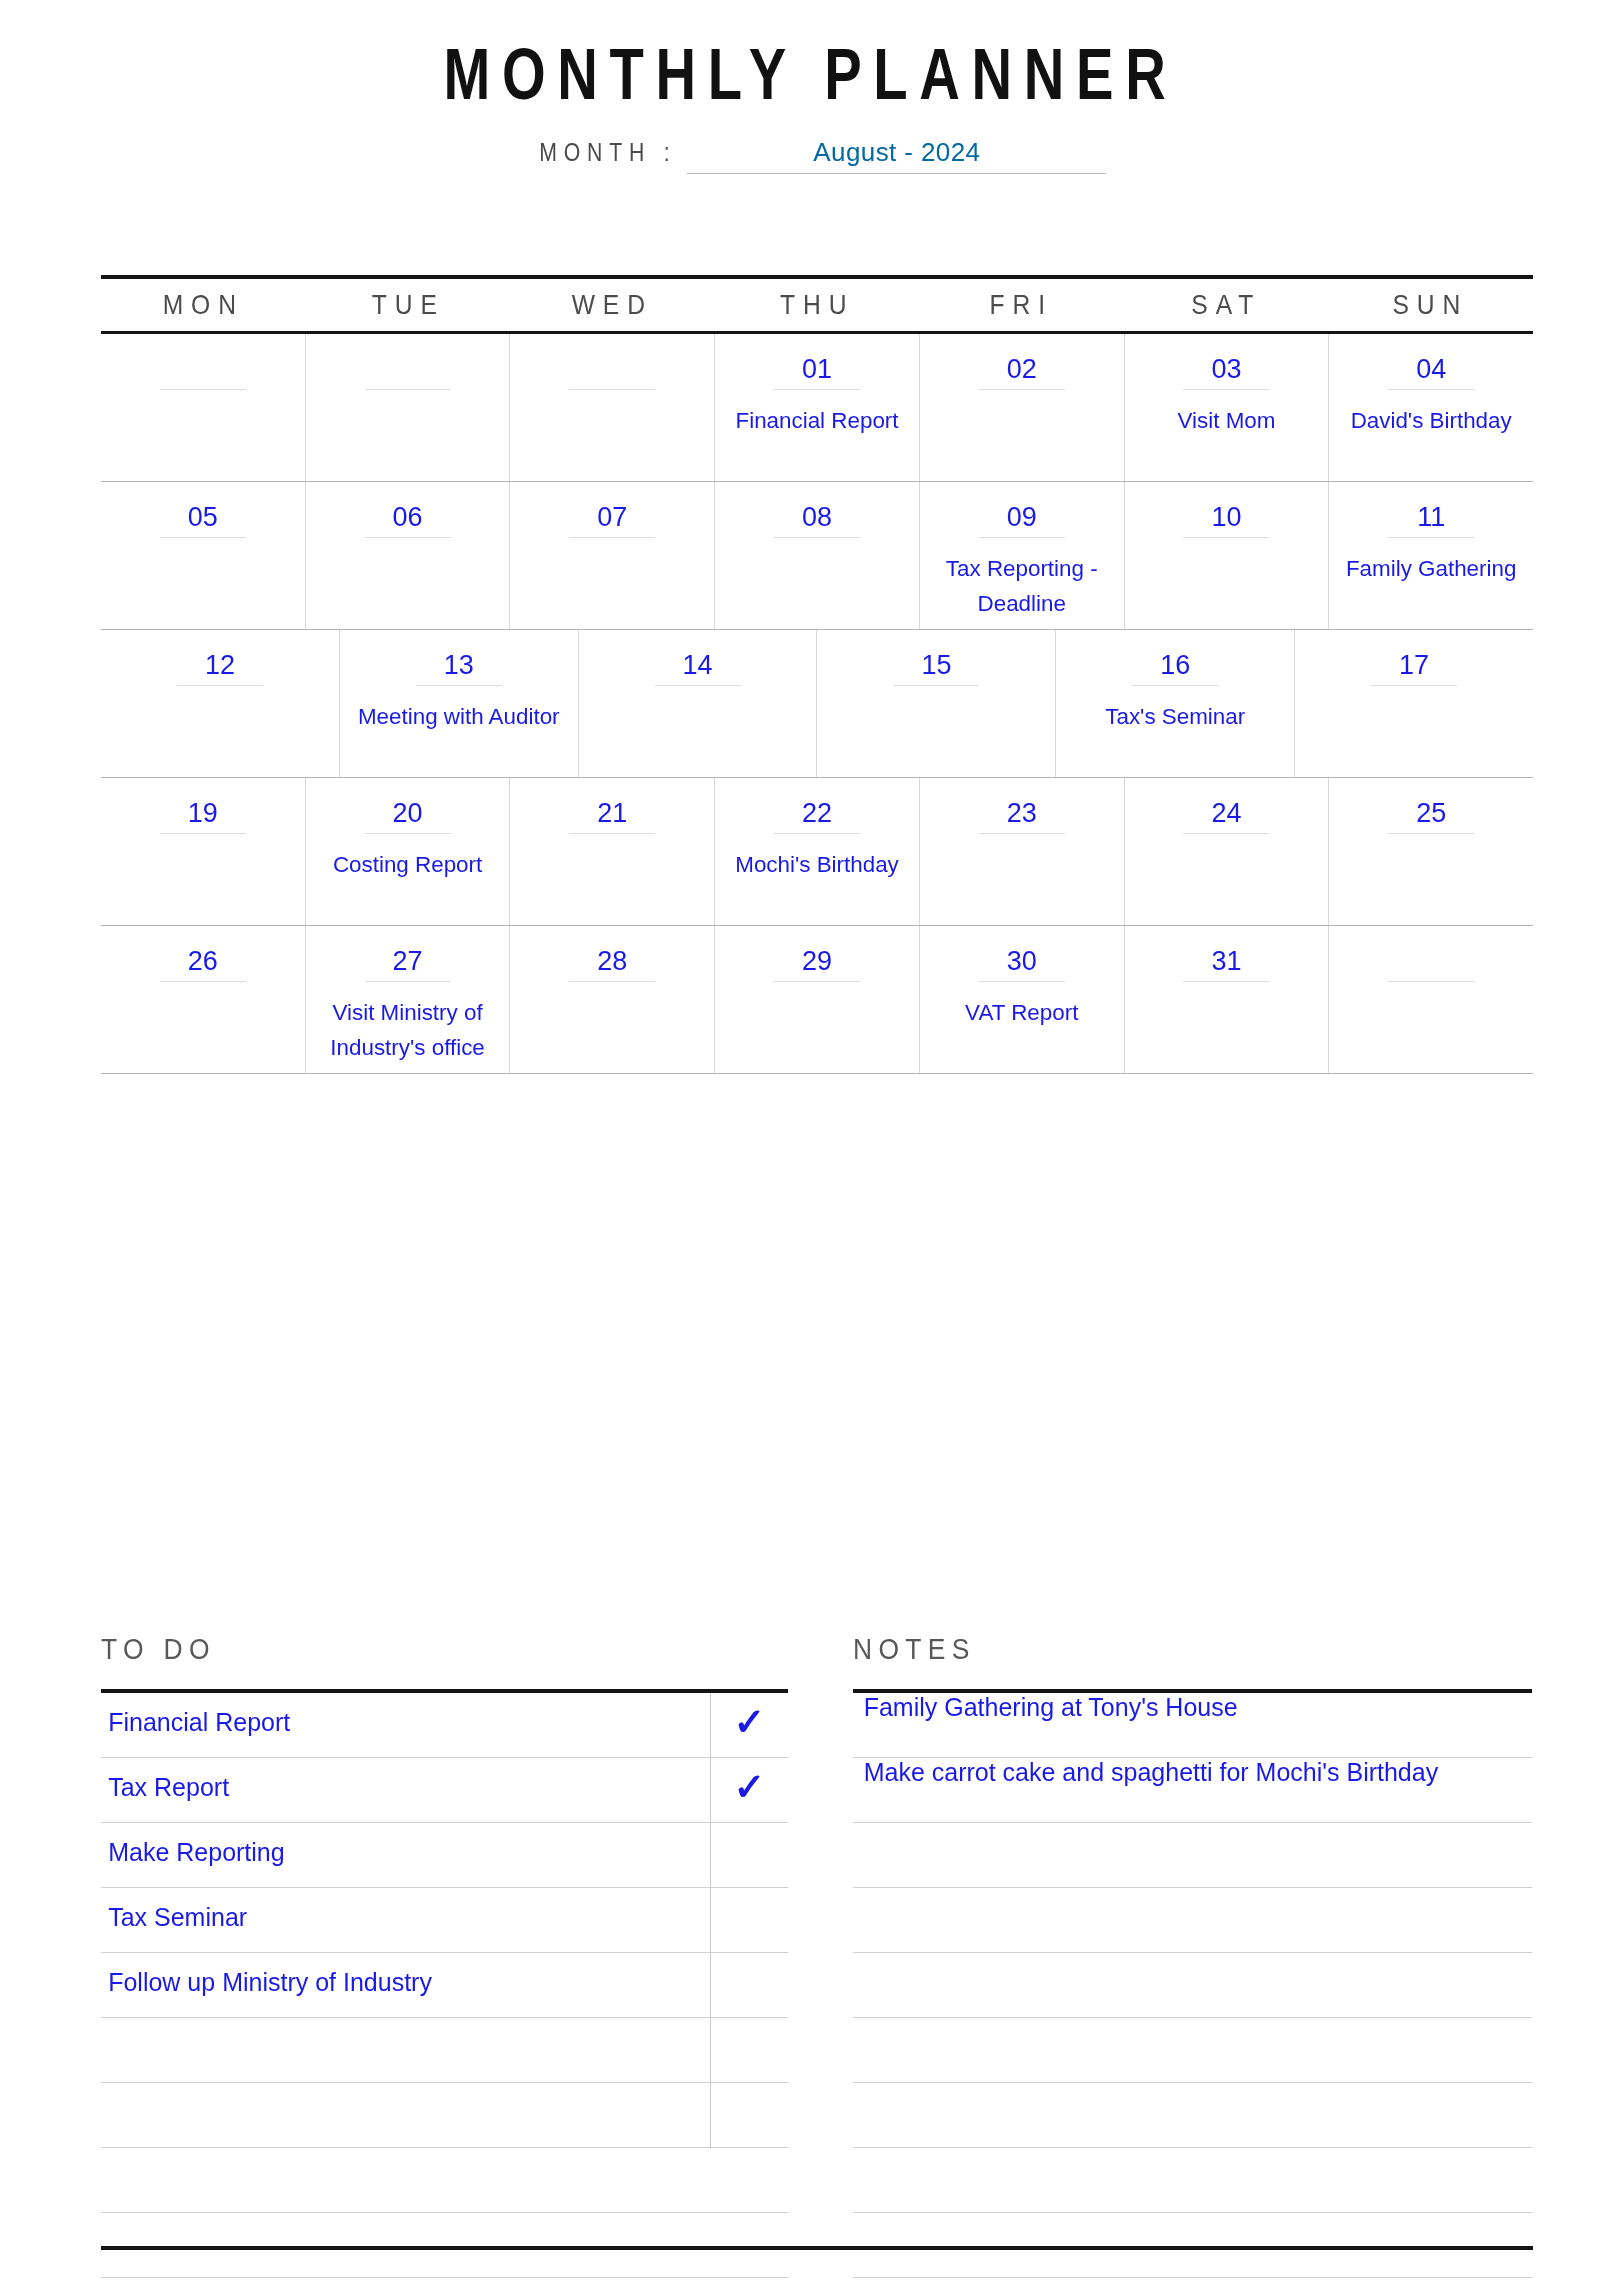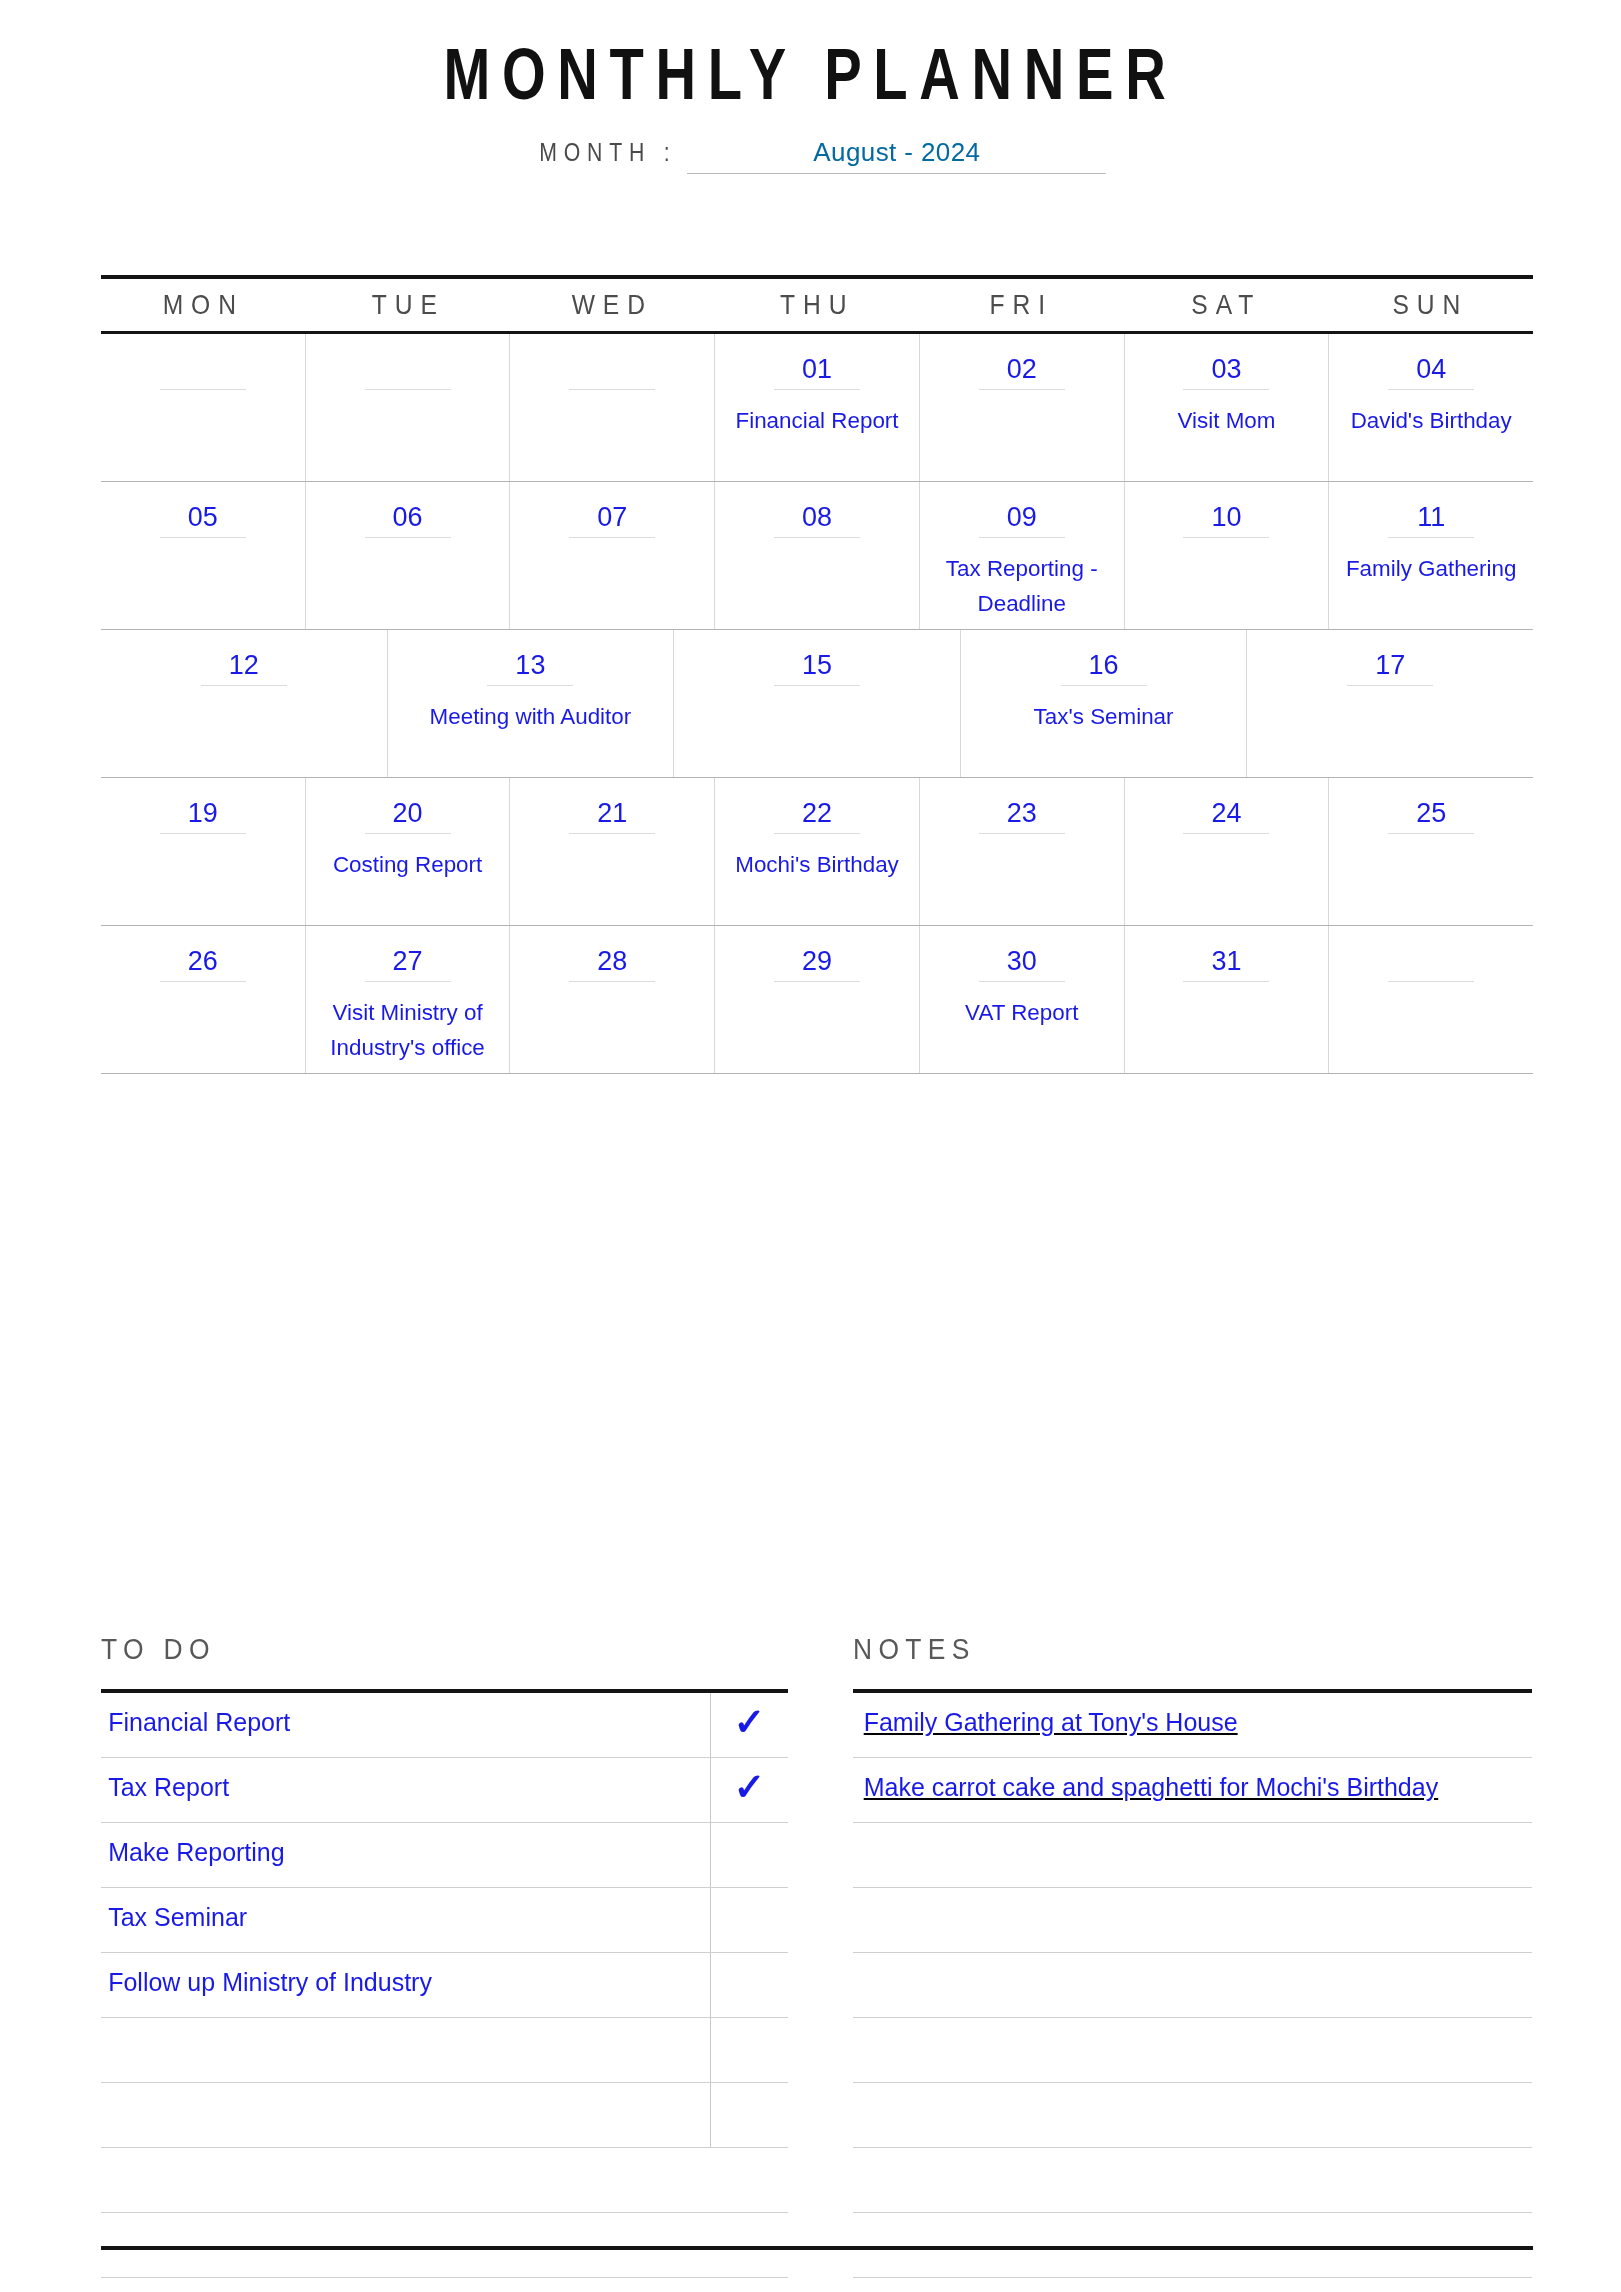--- a/index.html
+++ b/index.html
@@ -227,22 +227,20 @@
     font-size: 38px;
     font-weight: 700;
     line-height: 1;
     transform: translateY(-2.7px);
   }
 
   .notes-row {
     height: 64px;
     border-bottom: 1.8px solid #cfcfcf;
     display: flex;
-    align-items: center;
-    text-decoration: underline;
   }
   .notes-text {
     font-family: "Liberation Sans Narrow", "Liberation Sans", sans-serif;
     font-size: 25px;
     color: #1a1ae6;
     padding-left: 10.7px;
     padding-bottom: 3.6px;
     white-space: nowrap;
   }
 
@@ -361,20 +359,25 @@
             <div class="day-num">12</div>
             <div class="day-rule"></div>
             <div class="day-event"></div>
           </div>
           <div class="day-cell">
             <div class="day-num">13</div>
             <div class="day-rule"></div>
             <div class="day-event">Meeting with Auditor</div>
           </div>
           <div class="day-cell">
+            <div class="day-num">14</div>
+            <div class="day-rule"></div>
+            <div class="day-event"></div>
+          </div>
+          <div class="day-cell">
             <div class="day-num">15</div>
             <div class="day-rule"></div>
             <div class="day-event"></div>
           </div>
           <div class="day-cell">
             <div class="day-num">16</div>
             <div class="day-rule"></div>
             <div class="day-event">Tax's Seminar</div>
           </div>
           <div class="day-cell">

